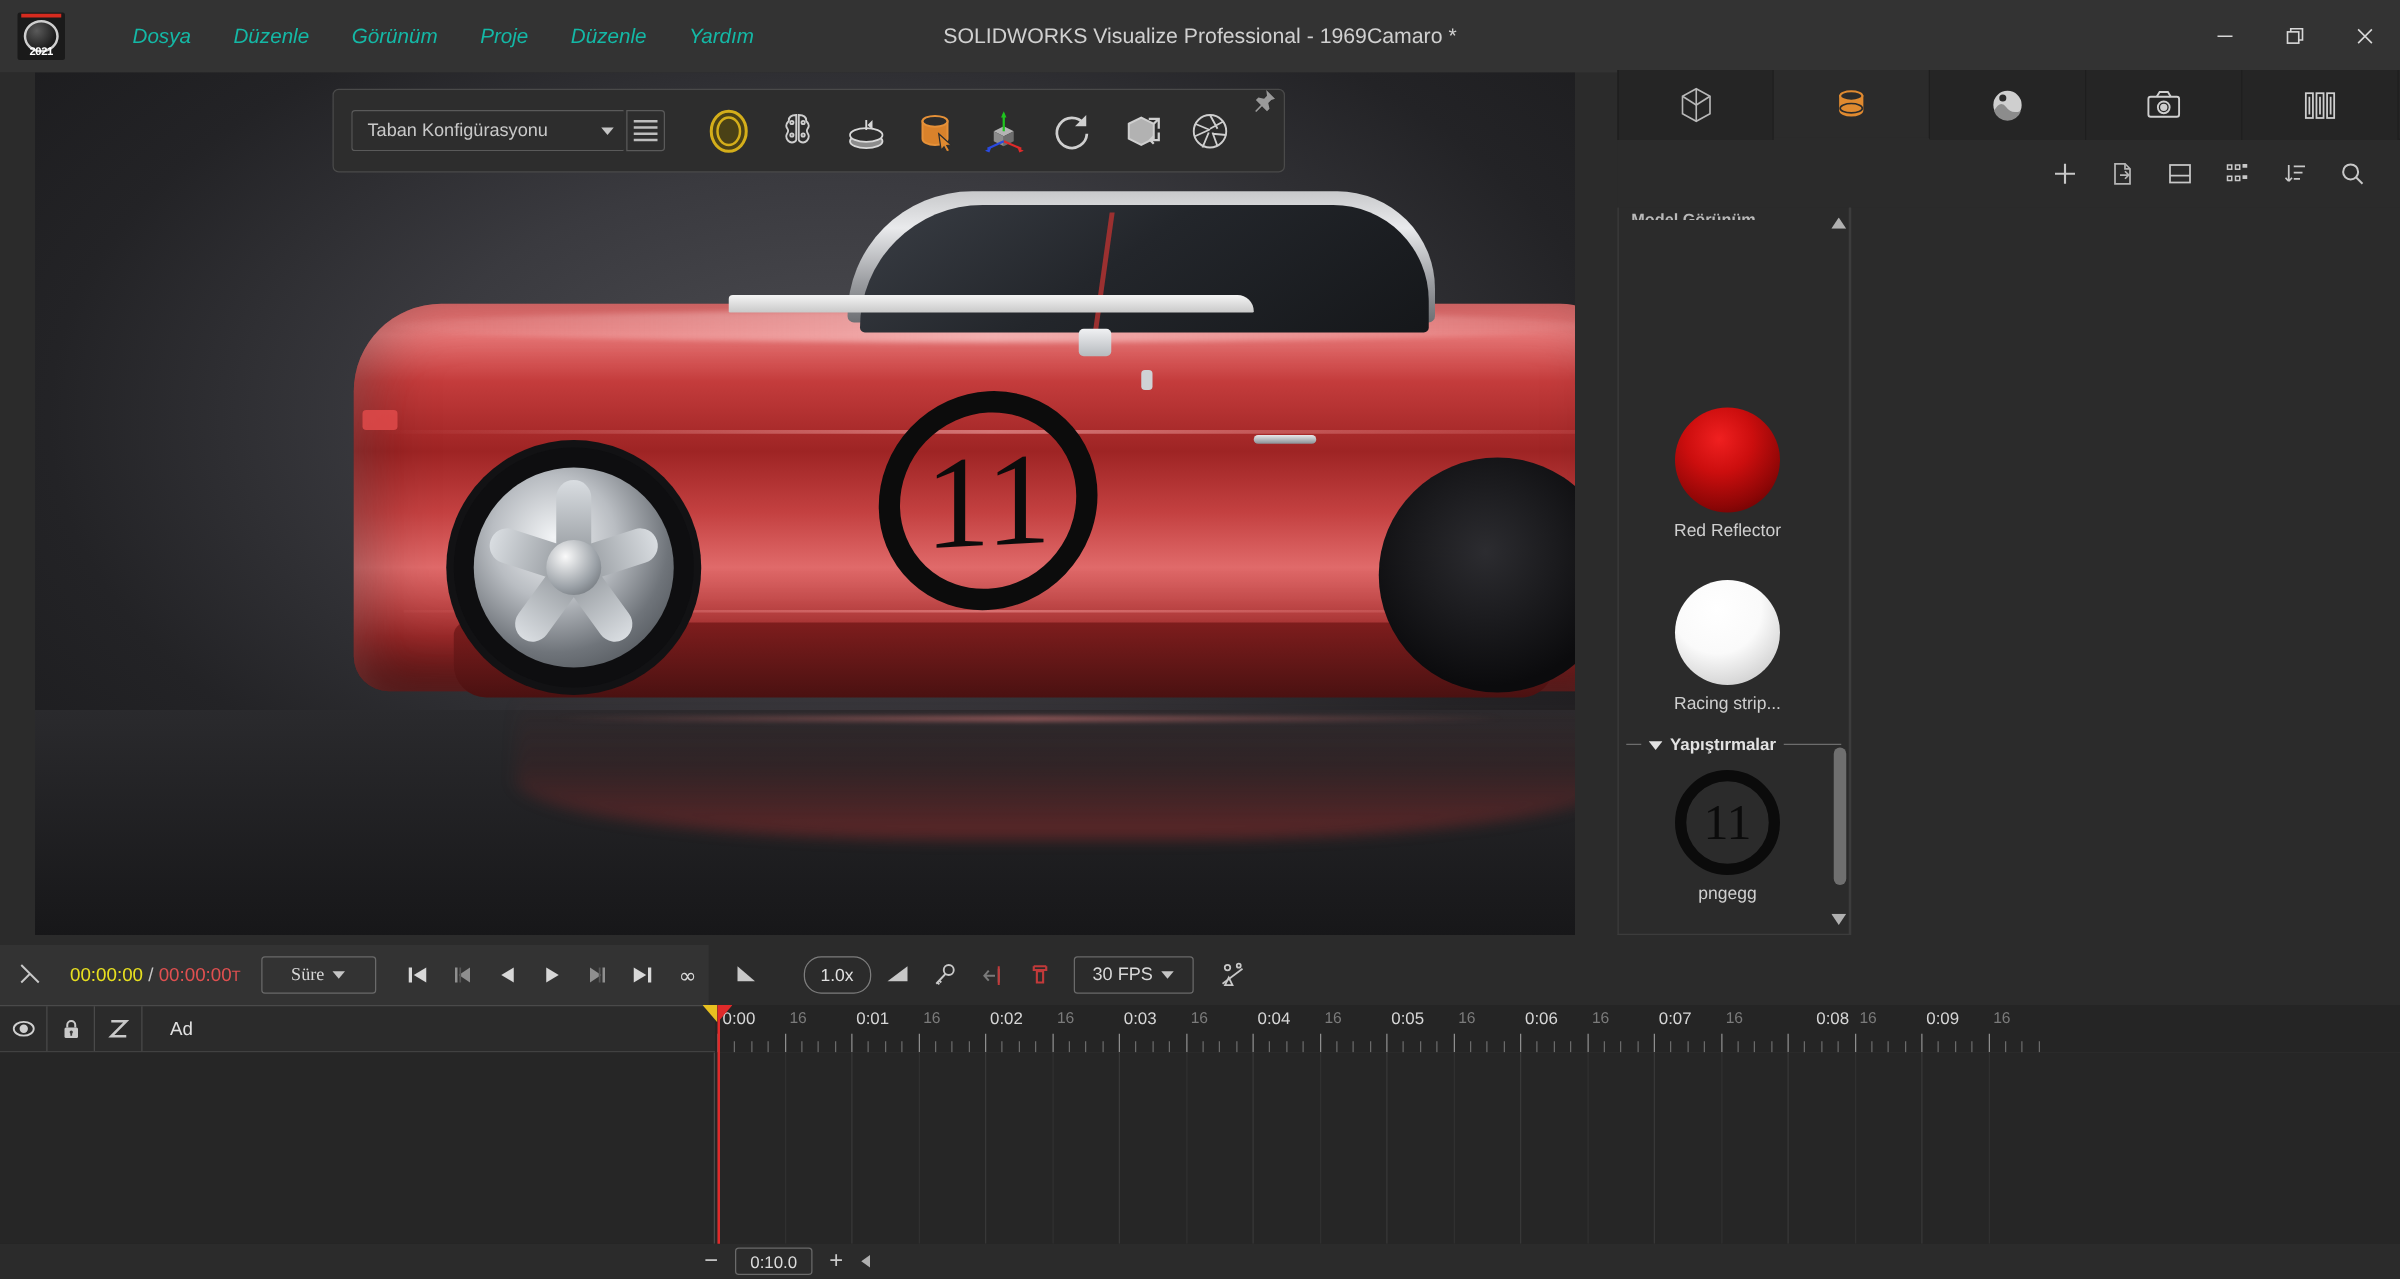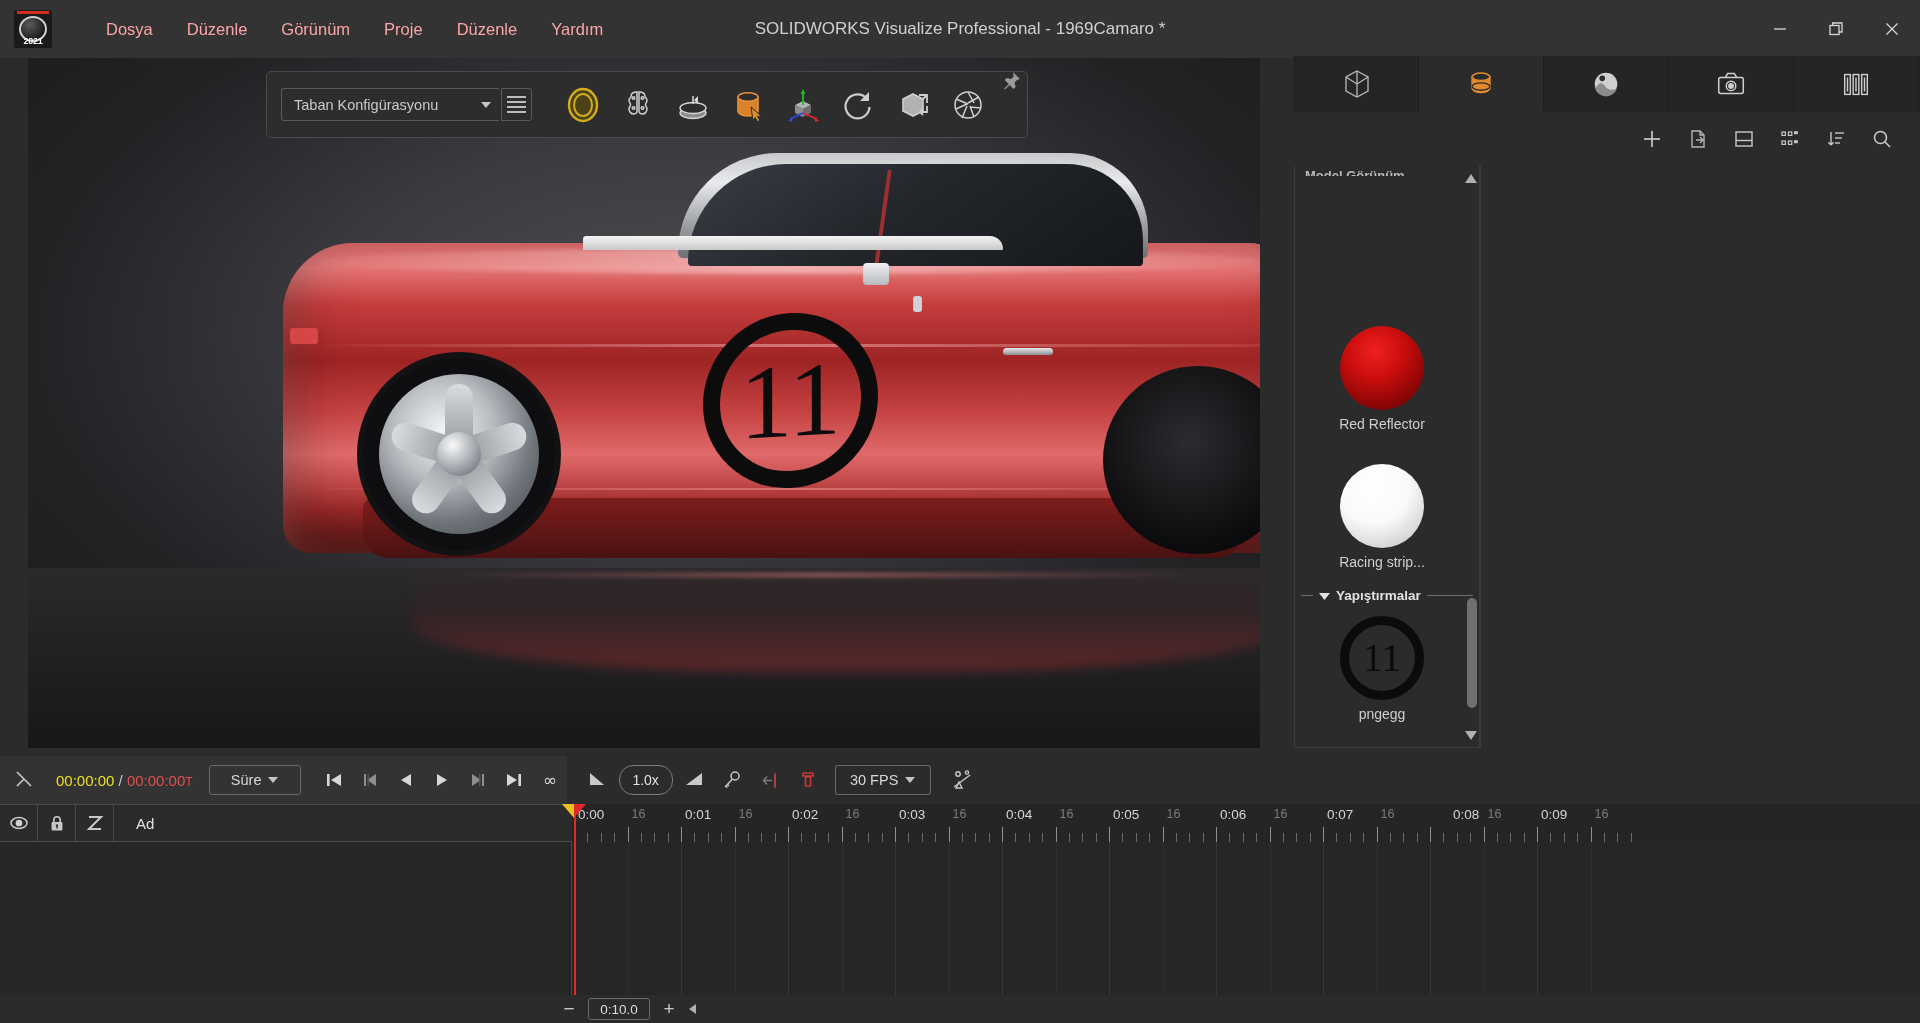--- a/index.html
+++ b/index.html
@@ -31,22 +31,23 @@
     position: absolute; left: 3px; top: 1px; width: 32px; height: 3px; background: #d62b1f;
   }
   #logo .yr {
     position: relative; font-size: 9px; font-weight: bold; color: #fff;
     margin-bottom: 2px; letter-spacing: -0.3px;
   }
   .menu {
     display: flex; align-items: center; margin-left: 40px; gap: 6px;
   }
   .menu-item {
-    padding: 7px 14px; font-size: 16.5px; color: #fca5a5; cursor: default;
+    padding: 7px 14px; font-size: 16.5px; color: #14b8a6; cursor: default;
     white-space: nowrap;
+    font-style: italic;
   }
   #apptitle {
     position: absolute; left: 0; right: 0; text-align: center;
     font-size: 17px; color: #d0d0d0; pointer-events: none;
   }
   #wincontrols {
     position: absolute; right: 0; top: 0; height: 58px; display: flex; align-items: stretch;
   }
   .wc { width: 56px; display: flex; align-items: center; justify-content: center; cursor: default; }
 
@@ -293,21 +294,21 @@
   #timecode .tot { color: #e05050; }
   #timecode .t { color: #e05050; font-size: 12px; }
   .sel-box {
     height: 30px; border: 1px solid #6a6a6a; border-radius: 3px; display: flex;
     align-items: center; justify-content: center; gap: 7px; padding: 0 10px;
     font-size: 14.5px; color: #d8d8d8;
   }
   .caret { width: 0; height: 0; border-left: 5px solid transparent; border-right: 5px solid transparent; border-top: 6px solid #c5c5c5; }
   #playgroup { display: flex; align-items: center; margin-left: 16px; gap: 2px; }
   #speedbox { width: 54px; height: 30px; border: 1px solid #7d7d7d; border-radius: 14px;
-    display: flex; align-items: center; justify-content: center; font-size: 14px; color: #e0e0e0; }
+    display: flex; align-items: center; justify-content: center; font-size: 14px; color: #e0e0e0; margin-left: 24px; }
 
   
   #tl-header {
     position: absolute; left: 0; top: 804px; width: 1920px; height: 38px;
     background: #2b2b2b; display: flex; align-items: stretch;
     border-top: 1px solid #4a4a4a; border-bottom: 1px solid #4a4a4a;
   }
   .tlh-cell {
     width: 38px; display: flex; align-items: center; justify-content: center;
     border-right: 1px solid #4a4a4a;
@@ -673,21 +674,21 @@
       <div class="tlbtn">
         <svg width="22" height="22" viewBox="0 0 22 22" stroke="#c8c8c8" stroke-width="1.6" fill="none">
           <path d="M3 3l7 7M10 10 3 17M10 10l7 7"></path>
         </svg>
       </div>
       <div id="timecode">
         <span class="cur">00:00:00</span>
         <span class="sep">/</span>
         <span class="tot">00:00:00</span><span class="t">T</span>
       </div>
-      <div class="sel-box" style="width:92px;">
+      <div class="sel-box" style="width:92px;font-family:Liberation Serif, serif;">
         <span>Süre</span>
         <span class="caret"></span>
       </div>
       <div id="playgroup">
         <div class="tlbtn">
           <svg width="20" height="20" viewBox="0 0 20 20" fill="#d8d8d8">
               <rect x="3" y="4" width="2.6" height="12"></rect>
               <polygon points="17,4 17,16 7,10"></polygon>
             </svg>
         </div>

